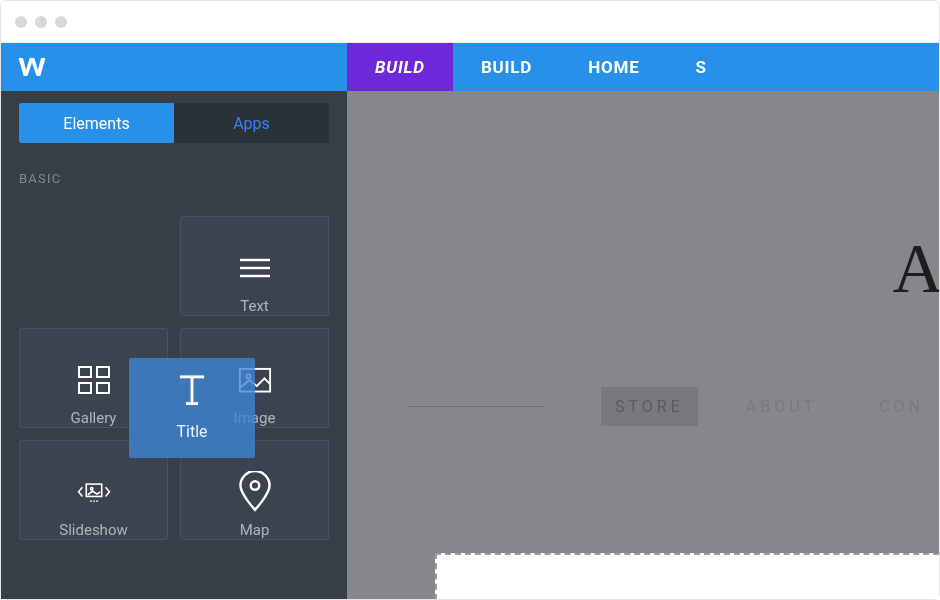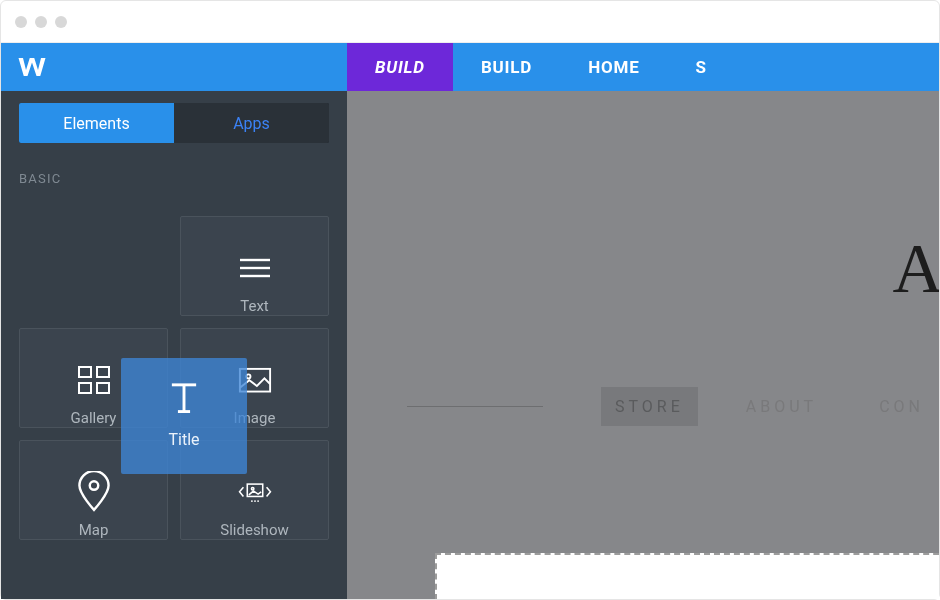--- a/index.html
+++ b/index.html
@@ -23,22 +23,22 @@
   .tab.inactive { background: #2a3138; }
   .section-label { margin-top: 28px; margin-bottom: 30px; font-size: 13px; letter-spacing: 1.2px; color: #7f8992; }
   .grid { display: grid; grid-template-columns: 1fr 1fr; gap: 12px; }
   .tile { background: #3b444e; border: 1px solid #4a535c; border-radius: 2px; height: 100px; display: flex; flex-direction: column; align-items: center; justify-content: flex-end; gap: 14px; cursor: grab; }
   .tile-icon { width: 34px; height: 30px; display: flex; align-items: center; justify-content: center; }
   .tile-icon svg { stroke: #fff; fill: none; }
   .tile-label { font-size: 15px; color: #aeb6bd; }
   .tile.placeholder { background: transparent; border: 1px dashed transparent; }
   .drag-ghost {
     position: absolute;
-    width: 126px; height: 116px;
-    left: 120px; top: 267px;
+    width: 126px; height: 100px;
+    left: 128px; top: 267px;
     background: rgba(62,133,214,0.78);
     border-radius: 2px;
     display: flex; flex-direction: column; align-items: center; justify-content: center; gap: 16px;
     color: #dfeaf7;
     pointer-events: none;
     text-align: center;
   }
   .drag-ghost .tile-label { color: #eaf2fb; font-size: 16px; }
   .canvas { flex: 1; background: #86878a; position: relative; overflow: hidden; }
   .canvas-inner { position: absolute; inset: 0; background: #86878a; }
@@ -134,44 +134,44 @@
                 <rect x="2" y="2" width="32" height="24"></rect>
                 <circle cx="11" cy="10" r="2.2"></circle>
                 <polyline points="2,22 12,14 20,20 28,12 34,18"></polyline>
               </svg>
             </div>
             <div class="tile-label">Image</div>
           </div>
 
           <div class="tile">
             <div class="tile-icon">
-              <svg viewBox="0 0 28 34" stroke-width="2">
-                <path d="M14 32 C14 32 26 19 26 12 A12 12 0 1 0 2 12 C2 19 14 32 14 32 Z"></path>
-                <circle cx="14" cy="12" r="3.5"></circle>
-              </svg>
-            </div>
-            <div class="tile-label">Map</div>
-          </div>
-
-          <div class="tile">
-            <div class="tile-icon">
               <svg viewBox="0 0 44 28" stroke-width="2">
                 <rect x="12" y="4" width="20" height="16"></rect>
                 <circle cx="19" cy="10" r="1.6"></circle>
                 <polyline points="14,18 20,13 26,17 30,14"></polyline>
                 <polyline points="7,8 2,14 7,20"></polyline>
                 <polyline points="37,8 42,14 37,20"></polyline>
                 <circle cx="18" cy="26" r="1.2" fill="#fff" stroke="none"></circle>
                 <circle cx="22" cy="26" r="1.2" fill="#fff" stroke="none"></circle>
                 <circle cx="26" cy="26" r="1.2" fill="#fff" stroke="none"></circle>
               </svg>
             </div>
             <div class="tile-label">Slideshow</div>
           </div>
 
+          <div class="tile">
+            <div class="tile-icon">
+              <svg viewBox="0 0 28 34" stroke-width="2">
+                <path d="M14 32 C14 32 26 19 26 12 A12 12 0 1 0 2 12 C2 19 14 32 14 32 Z"></path>
+                <circle cx="14" cy="12" r="3.5"></circle>
+              </svg>
+            </div>
+            <div class="tile-label">Map</div>
+          </div>
+
         </div>
 
         <div class="drag-ghost">
           <div class="tile-icon">
             <svg viewBox="0 0 28 30" stroke="#e8f1fb" stroke-width="2.4">
               <line x1="4" y1="4" x2="24" y2="4"></line>
               <line x1="14" y1="4" x2="14" y2="26"></line>
               <line x1="9" y1="26" x2="19" y2="26"></line>
             </svg>
           </div>

